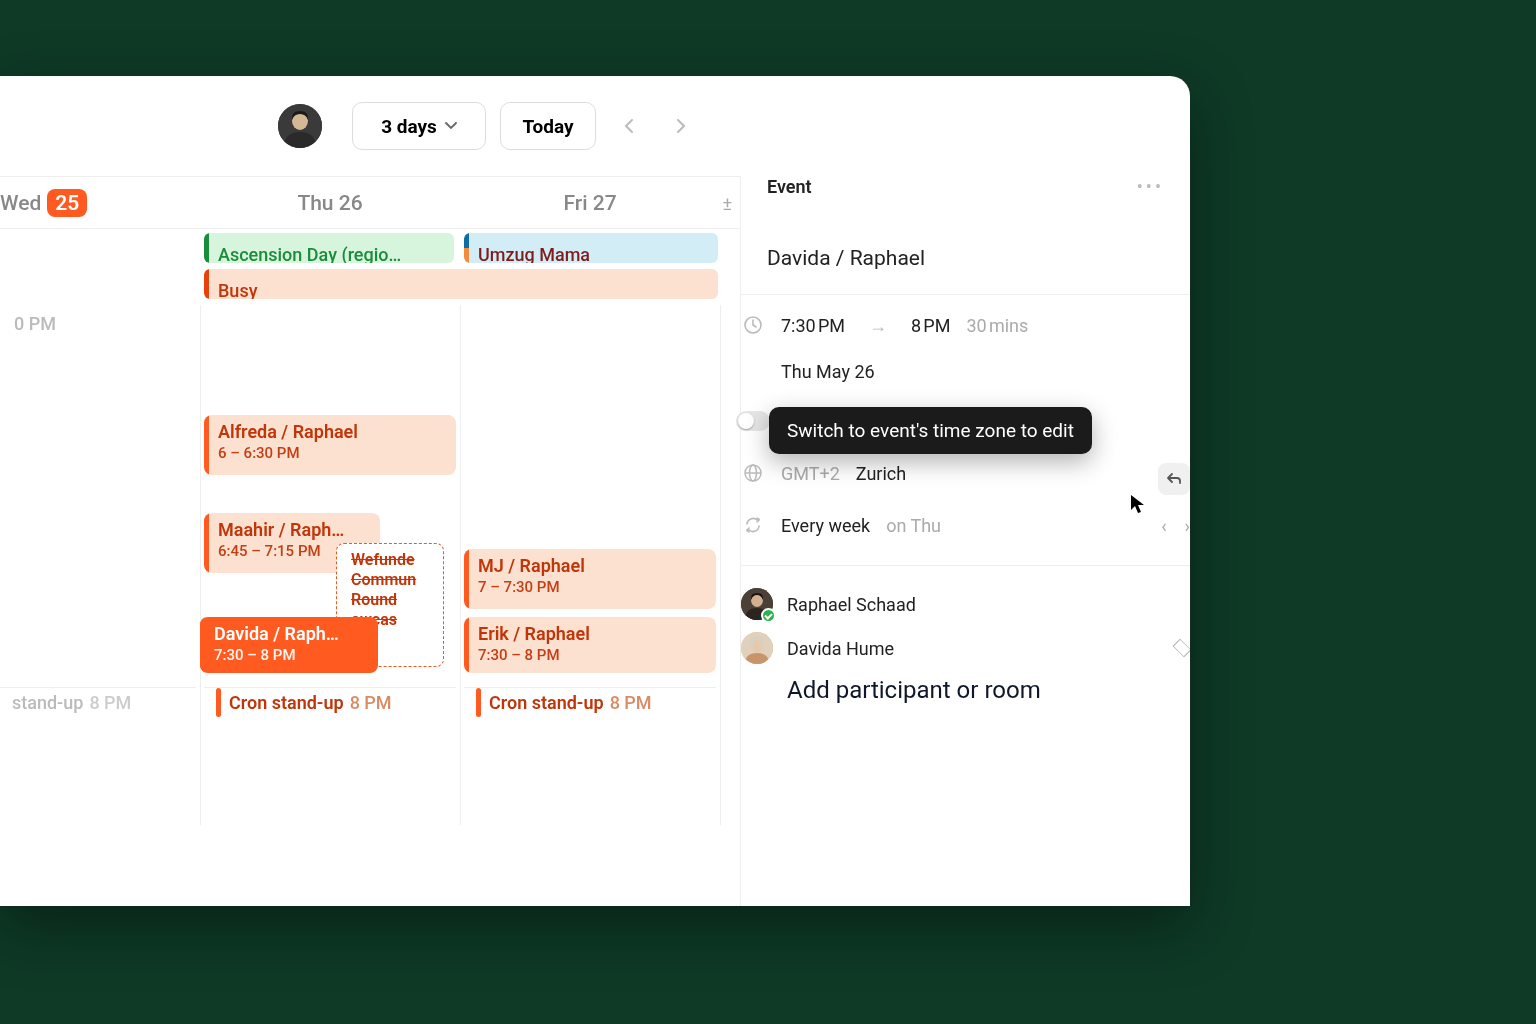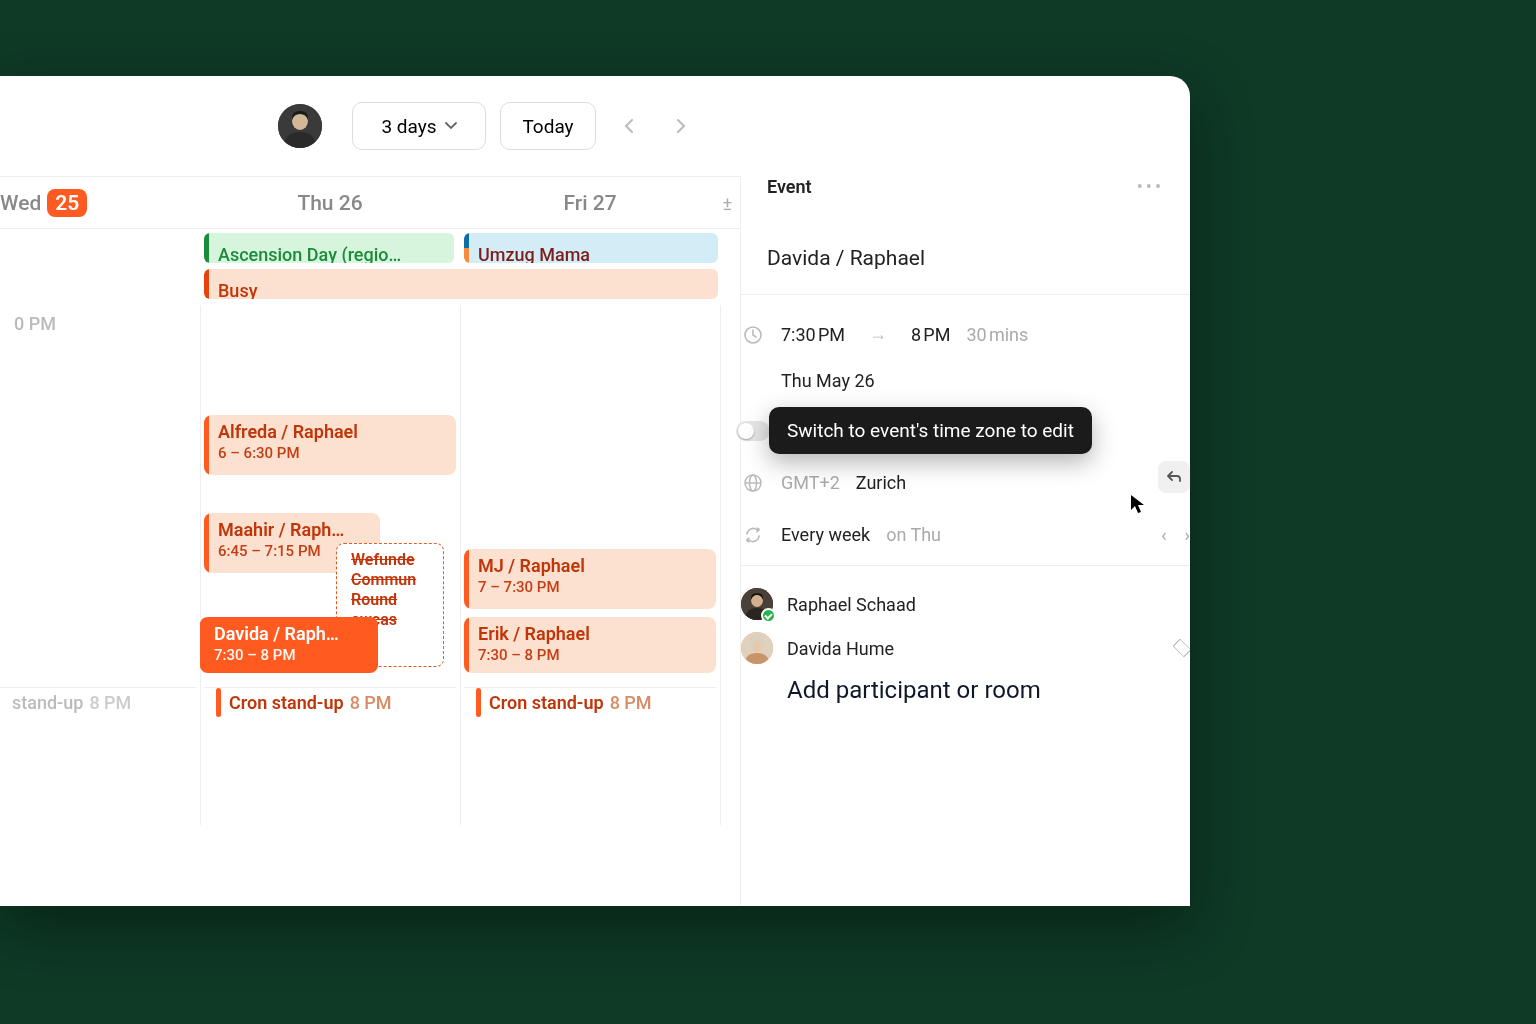--- a/index.html
+++ b/index.html
@@ -2,21 +2,21 @@
 <html><head>
 <meta charset="utf-8">
 <style>
 *{box-sizing:border-box;margin:0;padding:0;font-family:-apple-system,BlinkMacSystemFont,"Segoe UI",Roboto,sans-serif}
 body{background:#0e3a26;width:1536px;height:1024px;overflow:hidden}
 .window{position:absolute;left:0;top:76px;width:1190px;height:830px;background:#fff;border-radius:0 20px 0 0;box-shadow:0 20px 60px rgba(0,0,0,.4);overflow:hidden}
 
 .toolbar{height:100px;display:flex;align-items:center;gap:14px;padding-left:278px}
 .avatar-top{width:44px;height:44px;border-radius:50%;background:linear-gradient(135deg,#555,#222);margin-right:16px;display:flex;align-items:center;justify-content:center}
 .avatar-top svg{width:44px;height:44px}
-.btn{border:1px solid #ddd;background:#fff;border-radius:10px;height:48px;display:flex;align-items:center;justify-content:center;font-size:19px;font-weight:400;cursor:pointer}
+.btn{border:1px solid #ddd;background:#fff;border-radius:10px;height:48px;display:flex;align-items:center;justify-content:center;font-size:19px;font-weight:700;cursor:pointer}
 .btn-range{width:134px;gap:8px}
 .btn-today{width:96px}
 .nav-btn{width:38px;height:38px;display:flex;align-items:center;justify-content:center;color:#999;cursor:pointer}
 
 .split{display:flex;height:calc(100% - 100px)}
 .grid{flex:0 0 740px;position:relative;border-top:1px solid #eee}
 .panel{flex:1;border-left:1px solid #eee}
 
 .dayhead{height:52px;display:flex;align-items:center;position:relative;border-bottom:1px solid #eee}
 .dayhead .col{position:absolute;top:0;height:52px;display:flex;align-items:center;font-size:21px;font-weight:500;color:#888}
@@ -57,21 +57,21 @@
 .standup.ghost .t{color:#ccc}
 .vline{position:absolute;top:0;bottom:0;width:1px;background:#eee}
 
 .prow{padding:0 26px}
 .phead{display:flex;align-items:flex-start;justify-content:space-between;height:52px;border-bottom:1px solid transparent}
 .phead .lbl{font-size:18px;font-weight:600;color:#222}
 .dots{color:#bbb;letter-spacing:3px;font-size:18px;cursor:pointer}
 .ptitle{font-size:21px;color:#222;padding:18px 0 24px}
 .divider{height:1px;background:#eee}
 .timegrp{padding:20px 0 8px}
-.tline{display:flex;align-items:flex-end;gap:16px;font-size:18px;color:#222;height:30px}
+.tline{display:flex;align-items:flex-start;gap:16px;font-size:18px;color:#222;height:30px}
 .icon-slot{width:24px;display:flex;justify-content:center;color:#aaa}
 .arrow-mini{color:#bbb;margin:0 8px}
 .muted{color:#aaa}
 .tooltip{position:absolute;background:#1b1b1b;color:#fff;font-size:19px;border-radius:10px;padding:12px 18px;white-space:nowrap;box-shadow:0 8px 24px rgba(0,0,0,.3);z-index:20}
 .toggle{width:34px;height:20px;border-radius:10px;background:#e6e6e6;position:relative;flex:0 0 34px}
 .toggle::after{content:"";position:absolute;width:16px;height:16px;background:#fff;border-radius:50%;top:2px;left:2px;box-shadow:0 1px 2px rgba(0,0,0,.3)}
 .tz-revert{width:32px;height:32px;border-radius:8px;background:#f0f0f0;display:flex;align-items:center;justify-content:center;color:#666;cursor:pointer;margin-left:auto}
 .cursor{position:absolute;width:20px;height:20px;z-index:25}
 .repeat-nav{margin-left:auto;display:flex;gap:18px;color:#aaa;font-size:18px}
 .participants{padding:16px 0}

